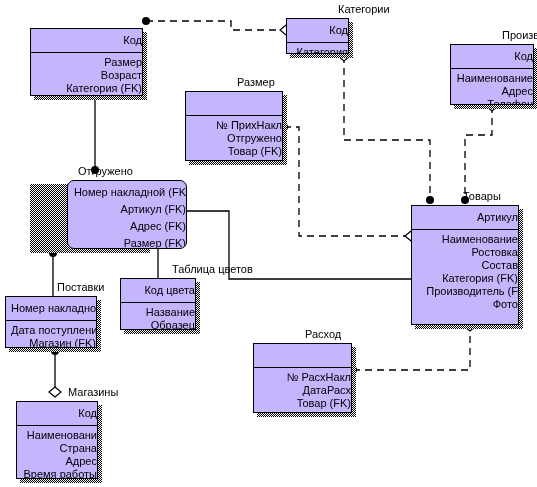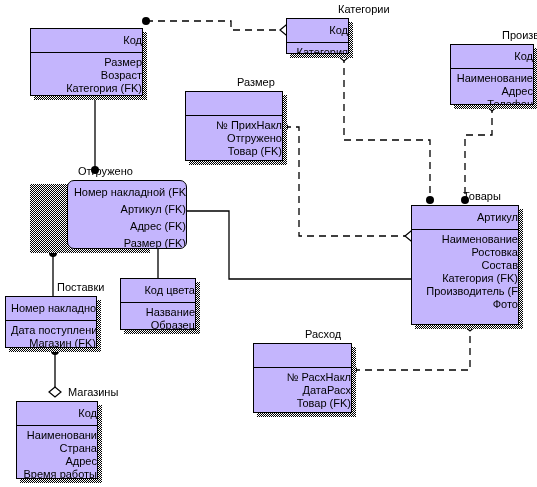--- a/index.html
+++ b/index.html
@@ -140,20 +140,21 @@
             <div class="fld">Наименование</div>
             <div class="fld">Ростовка</div>
             <div class="fld">Состав</div>
             <div class="fld">Категория (FK)</div>
             <div class="fld">Производитель (F</div>
             <div class="fld">Фото</div>
           </div>
         </div>
       </div>
       <div class="entity" style="left: 120px; top: 278px; width: 76px;">
+        <div class="ent-title">Таблица цветов</div>
         <div class="shadow" style="left: 4px; top: 4px; width: 76px; height: 52px;"></div>
         <div class="ent-box" style="width: 76px; height: 52px;">
           <div class="key-sect sect-pad">
             <div class="fld">Код цвета</div>
           </div>
           <div class="attr-sect sect-pad">
             <div class="fld">Название</div>
             <div class="fld">Образец</div>
           </div>
         </div>

